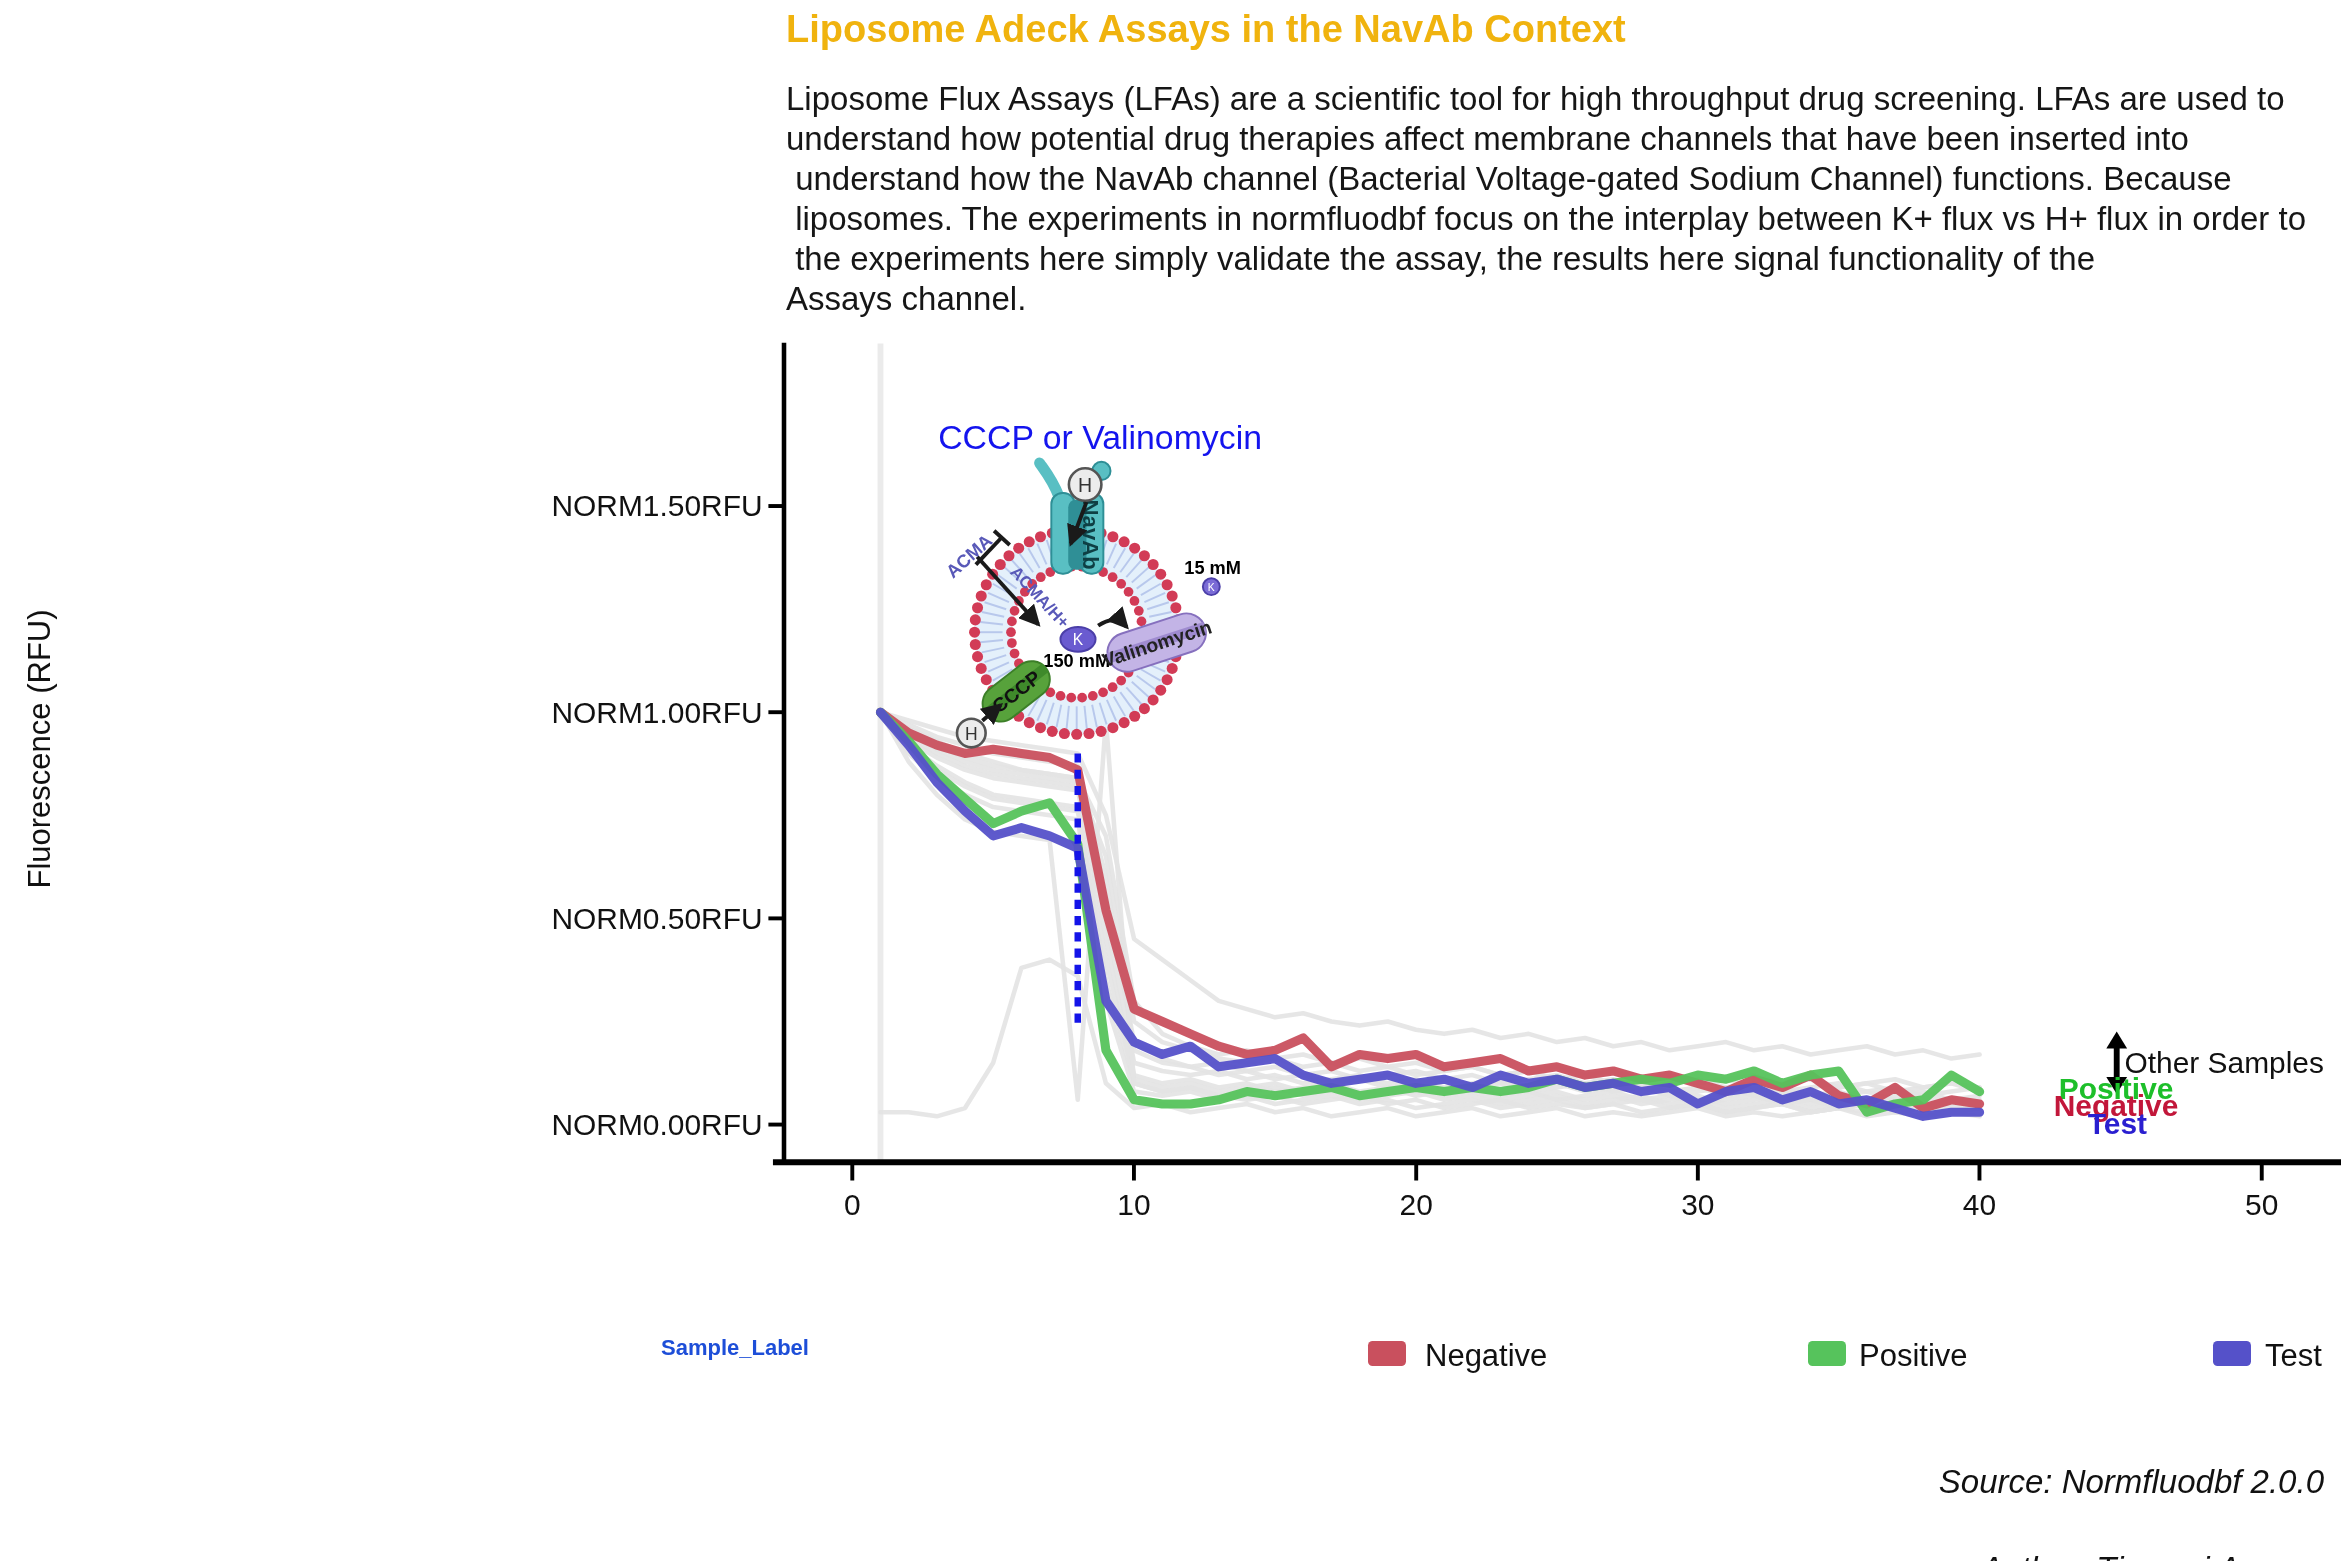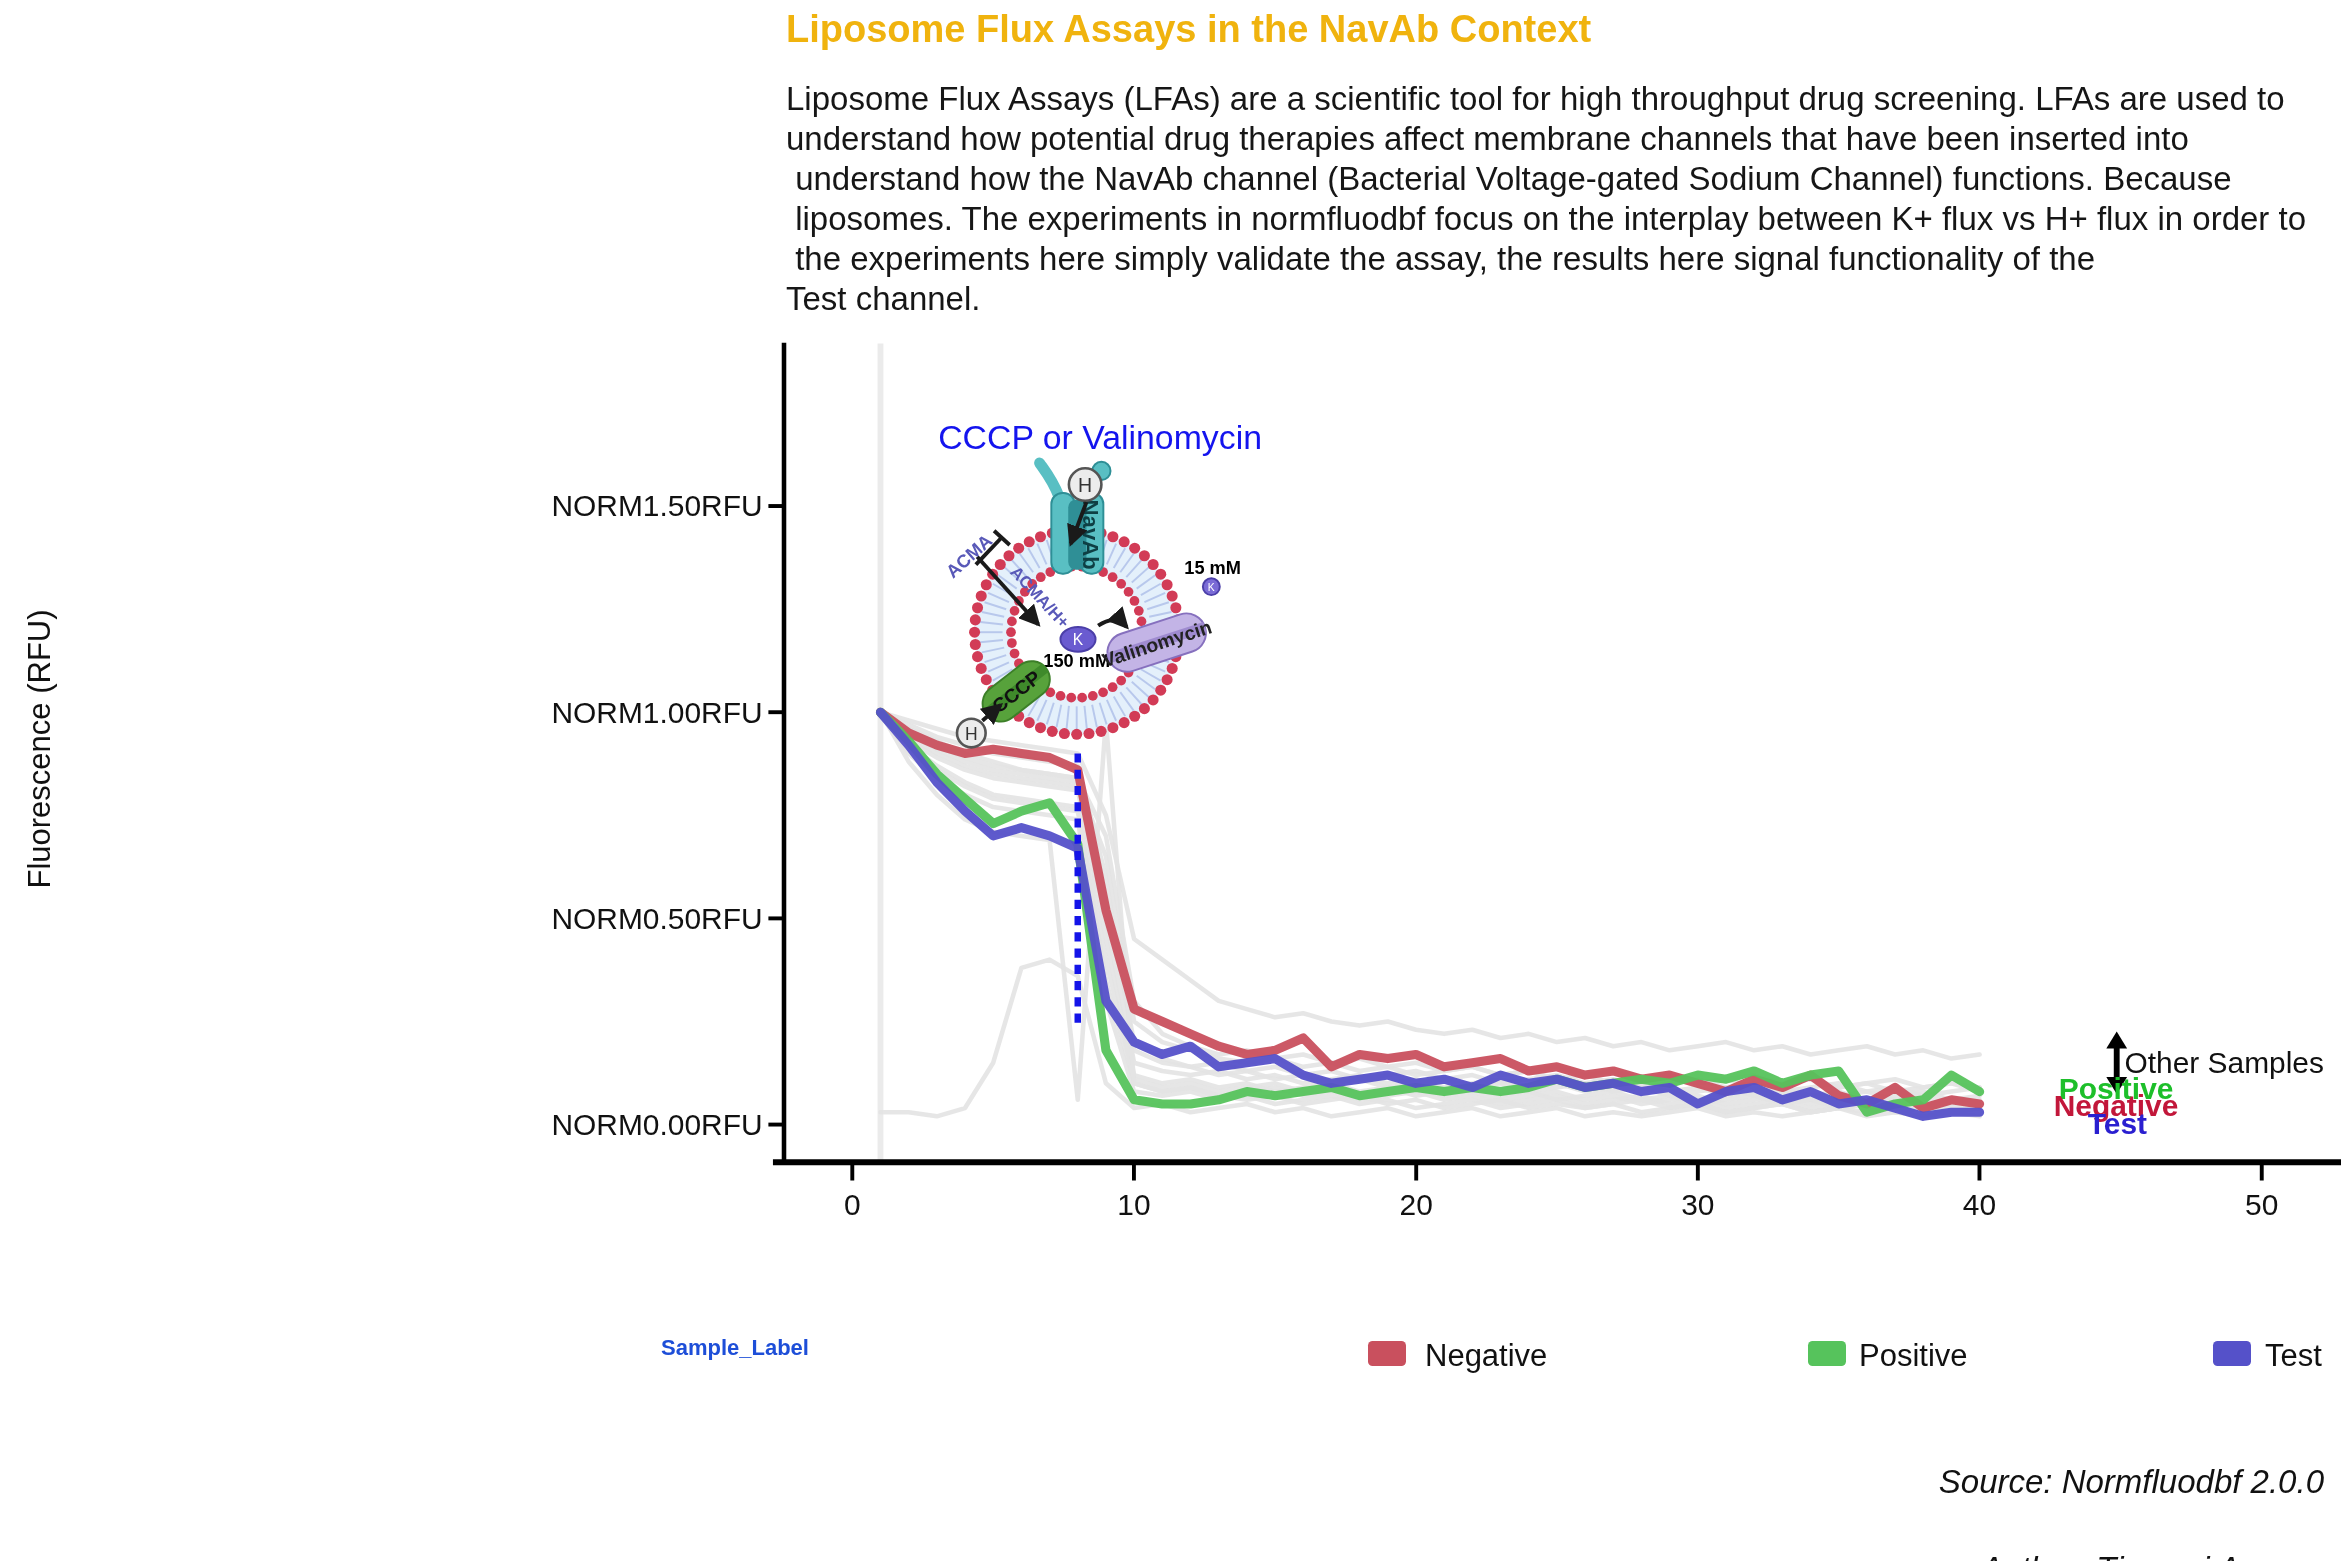--- a/index.html
+++ b/index.html
@@ -16,29 +16,29 @@
   .swatch{position:absolute;top:1341px;width:38px;height:25px;border-radius:4.6px;}
   .legend-label{position:absolute;top:1338px;font-size:31px;color:#111;}
   .footer{position:absolute;right:18px;text-align:right;font-size:33px;font-style:italic;color:#111;margin-top:34px;}
   .f-source{top:1429px;} .f-author{top:1516px;}
 </style>
 </head>
 <body>
 
 <div class="canvas">
 
-  <div class="page-title">Liposome Flux Assays in the NavAb Context</div>
+  <div class="page-title">Liposome Adeck Assays in the NavAb Context</div>
 
   <div class="intro">
     <div>Liposome Flux Assays (LFAs) are a scientific tool for high throughput drug screening. LFAs are used to</div>
     <div>understand how potential drug therapies affect membrane channels that have been inserted into</div>
     <div> understand how the NavAb channel (Bacterial Voltage-gated Sodium Channel) functions. Because</div>
     <div> liposomes. The experiments in normfluodbf focus on the interplay between K+ flux vs H+ flux in order to</div>
     <div> the experiments here simply validate the assay, the results here signal functionality of the</div>
-    <div>Test channel.</div>
+    <div>Assays channel.</div>
   </div>
 
   <div class="ylab">Fluorescence (RFU)</div>
 
   <svg class="plot" id="plot" width="2342" height="1561" viewBox="0 0 3600 2400">
     <defs>
       <marker id="ah" viewBox="0 0 10 10" refX="8.5" refY="5" markerWidth="5.5" markerHeight="5.5" orient="auto-start-reverse">
         <path d="M0,0 L10,5 L0,10 z" fill="#1a1a1a"></path>
       </marker>
     </defs>

